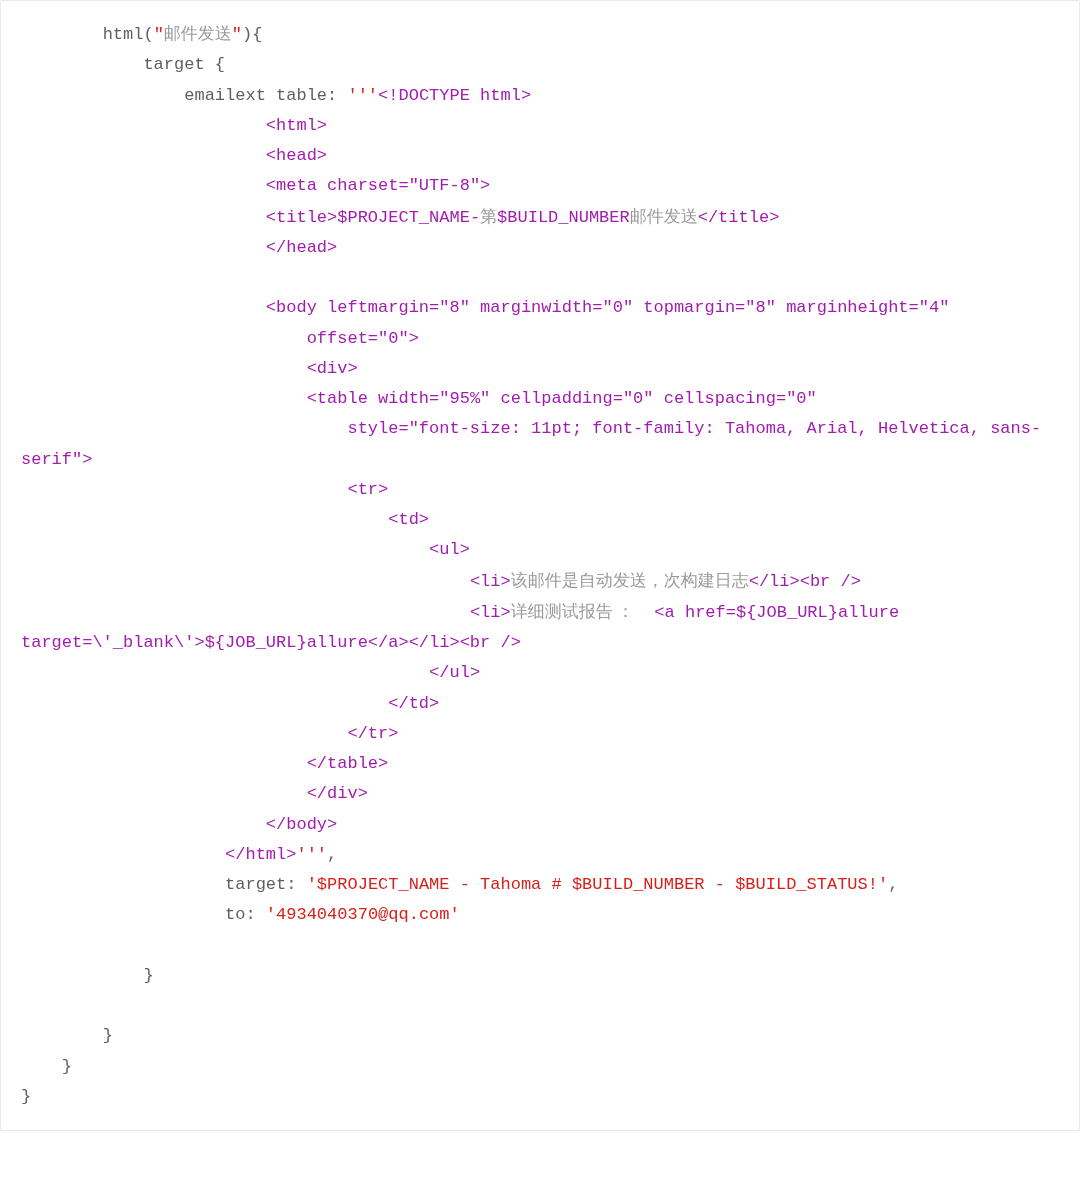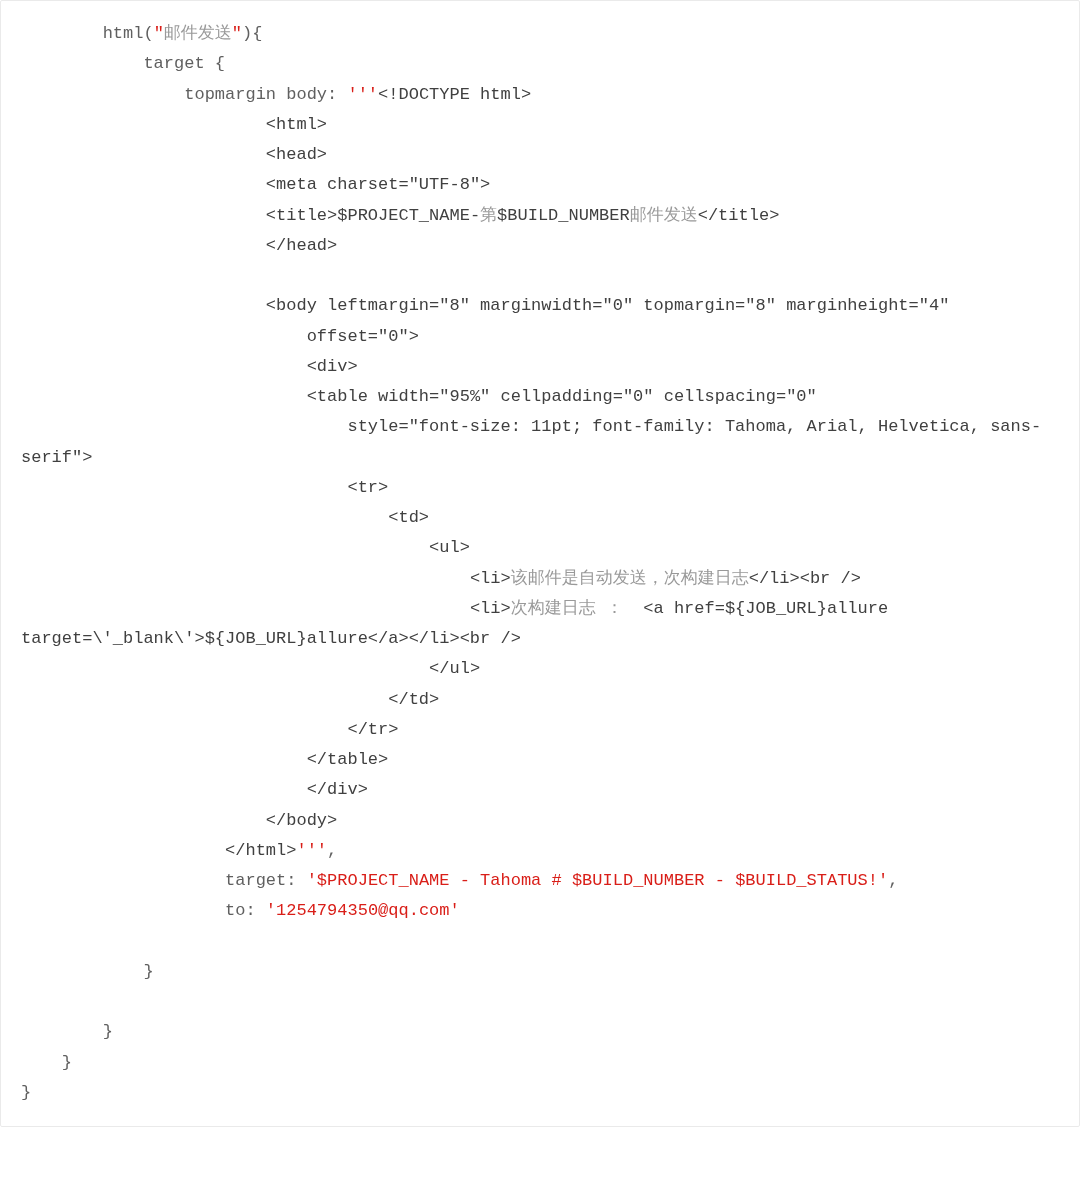--- a/index.html
+++ b/index.html
@@ -12,53 +12,53 @@
       padding: 18px 20px;
       width: 1080px;
       border: 1px solid #eaeaea;
       border-radius: 2px;
     }
     pre {
       white-space: pre-wrap;
       word-wrap: break-word;
       font-family: inherit;
     }
-    .keyword { color: #404040; }
+    .keyword { color: #a21caf; }
     .str { color: #d91e18; }
-    .cn { color: #999999; }
+    .cn { color: #999999; font-family: Liberation Serif, serif; }
   </style>
 </head>
 <body>
 
 <pre><span><span>        html(</span><span class="str">"</span><span class="cn">邮件发送</span><span class="str">"</span><span>){</span></span>
 <span>            target {</span>
-<span><span>                topmargin body: </span><span class="str">'''</span><span class="keyword">&lt;!DOCTYPE html&gt;</span></span>
+<span><span>                emailext table: </span><span class="str">'''</span><span class="keyword">&lt;!DOCTYPE html&gt;</span></span>
 <span class="keyword">                        &lt;html&gt;</span>
 <span class="keyword">                        &lt;head&gt;</span>
 <span class="keyword">                        &lt;meta charset="UTF-8"&gt;</span>
 <span><span class="keyword">                        &lt;title&gt;$PROJECT_NAME-</span><span class="cn">第</span><span class="keyword">$BUILD_NUMBER</span><span class="cn">邮件发送</span><span class="keyword">&lt;/title&gt;</span></span>
 <span class="keyword">                        &lt;/head&gt;</span>
 <span></span>
 <span class="keyword">                        &lt;body leftmargin="8" marginwidth="0" topmargin="8" marginheight="4"</span>
 <span class="keyword">                            offset="0"&gt;</span>
 <span class="keyword">                            &lt;div&gt;</span>
 <span class="keyword">                            &lt;table width="95%" cellpadding="0" cellspacing="0"</span>
 <span class="keyword">                                style="font-size: 11pt; font-family: Tahoma, Arial, Helvetica, sans-serif"&gt;</span>
 <span class="keyword">                                &lt;tr&gt;</span>
 <span class="keyword">                                    &lt;td&gt;</span>
 <span class="keyword">                                        &lt;ul&gt;</span>
 <span><span class="keyword">                                            &lt;li&gt;</span><span class="cn">该邮件是自动发送，次构建日志</span><span class="keyword">&lt;/li&gt;&lt;br /&gt;</span></span>
-<span><span class="keyword">                                            &lt;li&gt;</span><span class="cn">次构建日志 ：</span><span class="keyword">  &lt;a href=${JOB_URL}allure target=\'_blank\'&gt;${JOB_URL}allure&lt;/a&gt;&lt;/li&gt;&lt;br /&gt;</span></span>
+<span><span class="keyword">                                            &lt;li&gt;</span><span class="cn">详细测试报告 ：</span><span class="keyword">  &lt;a href=${JOB_URL}allure target=\'_blank\'&gt;${JOB_URL}allure&lt;/a&gt;&lt;/li&gt;&lt;br /&gt;</span></span>
 <span class="keyword">                                        &lt;/ul&gt;</span>
 <span class="keyword">                                    &lt;/td&gt;</span>
 <span class="keyword">                                &lt;/tr&gt;</span>
 <span class="keyword">                            &lt;/table&gt;</span>
 <span class="keyword">                            &lt;/div&gt;</span>
 <span class="keyword">                        &lt;/body&gt;</span>
 <span><span class="keyword">                    &lt;/html&gt;</span><span class="str">'''</span><span>,</span></span>
 <span><span>                    target: </span><span class="str">'$PROJECT_NAME - Tahoma # $BUILD_NUMBER - $BUILD_STATUS!'</span><span>,</span></span>
-<span><span>                    to: </span><span class="str">'1254794350@qq.com'</span></span>
+<span><span>                    to: </span><span class="str">'4934040370@qq.com'</span></span>
 <span></span>
 <span>            }</span>
 <span></span>
 <span>        }</span>
 <span>    }</span>
 <span>}</span></pre>
 
 </body></html>

